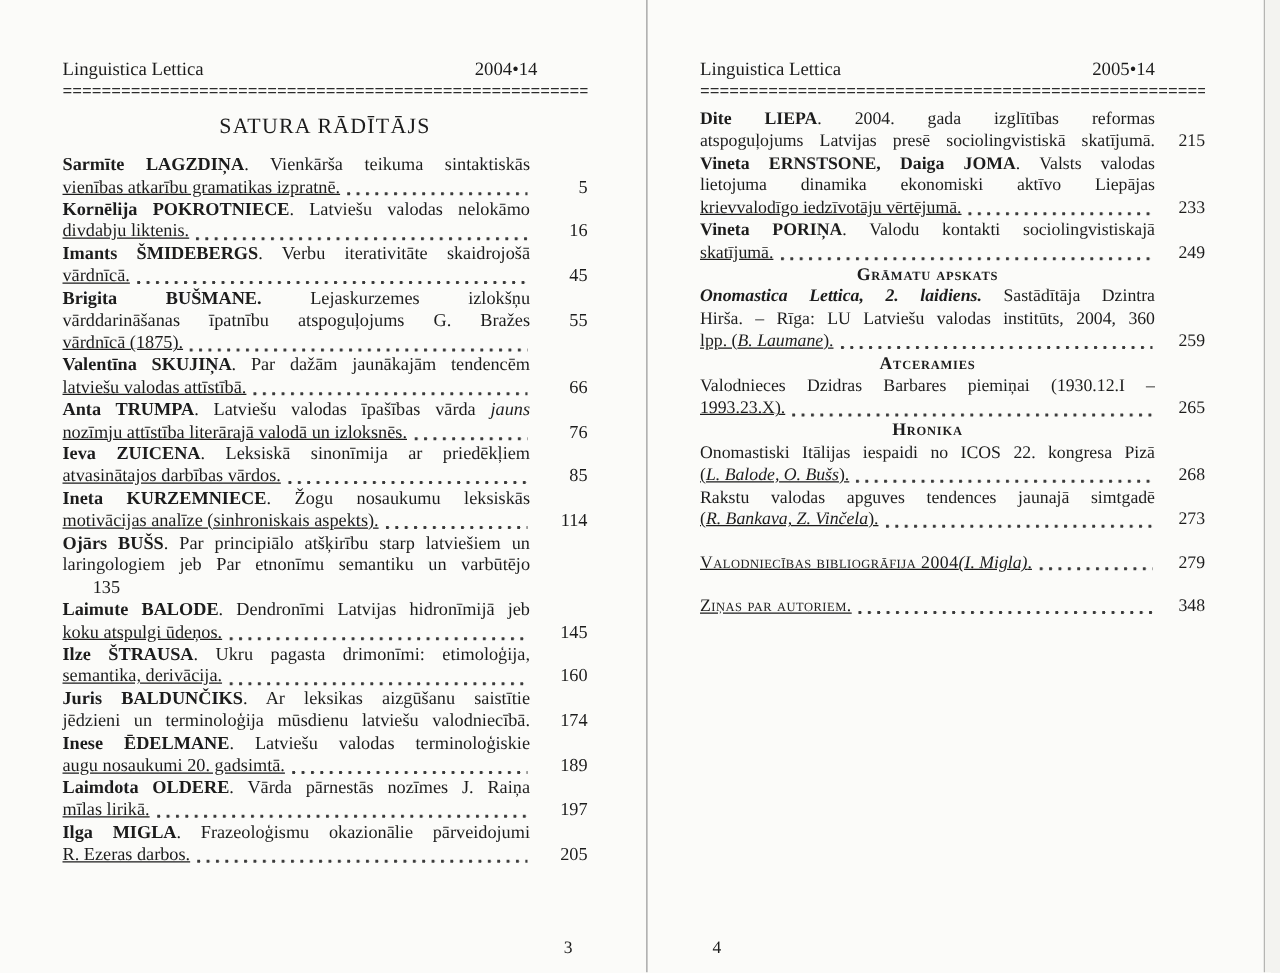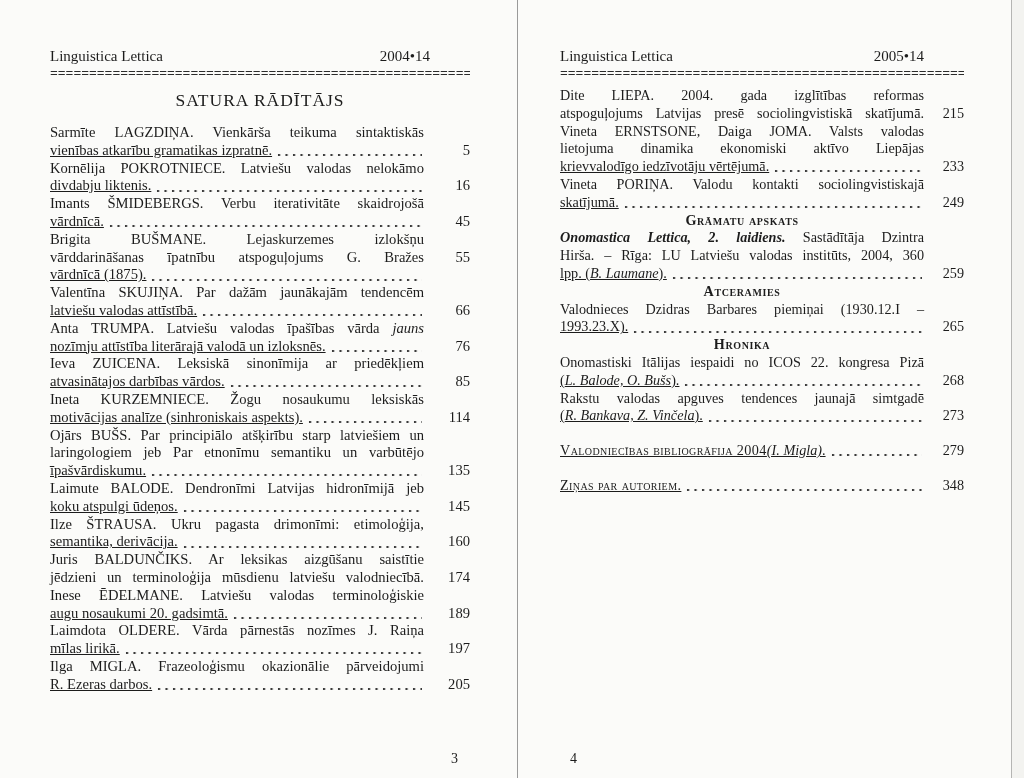--- a/index.html
+++ b/index.html
@@ -30,21 +30,21 @@
   .line .lcontent{flex:1;min-width:0;}
   .lcontent.jmode{text-align:justify;text-align-last:justify;}
   .lcontent.cmode{text-align:left;text-align-last:center;}
   .lcontent.dmode{display:flex;align-items:baseline;text-decoration:underline;}
   .dots{flex:1;align-self:flex-end;height:4px;margin:0 2px 2.5px 5px;min-width:10px;
     background-image:radial-gradient(circle at 2px 2px,#3a3a3a 1.15px,rgba(0,0,0,0) 1.5px);
     background-size:7.5px 4px;background-repeat:repeat-x;background-position:0 0;}
   .pagenum{flex:none;text-align:right;}
   .page-left .pagenum{width:46px;}
   .page-right .pagenum{width:40px;}
-  .s-b{font-weight:normal;}
+  .s-b{font-weight:bold;}
   .s-i{font-style:italic;}
   .s-bi{font-weight:bold;font-style:italic;}
   .s-sc{font-variant:small-caps;letter-spacing:0.4px;}
   .s-sec{font-weight:bold;font-variant:small-caps;letter-spacing:0.6px;}
   .footer{position:absolute;top:735px;font-size:14px;}
   .page-left .footer{left:50px;width:408px;text-align:right;}
   .page-right .footer{left:42px;width:404px;text-align:left;padding-left:10px;}
 </style>
 </head>
 <body>
@@ -171,24 +171,20 @@
           <div class="entry">
             <div class="line">
               <div class="lcontent jmode"><span class="s-b">Ojārs BUŠS</span><span>. Par principiālo atšķirību starp latviešiem un</span></div>
               <span class="pagenum"></span>
             </div>
             <div class="line">
               <div class="lcontent jmode"><span>laringologiem jeb Par etnonīmu semantiku un varbūtējo</span></div>
               <span class="pagenum"></span>
             </div>
             <div class="line">
-              <div class="lcontent dmode">
-                <span>īpašvārdiskumu.</span>
-                <span class="dots"></span>
-              </div>
               <span class="pagenum">135</span>
             </div>
           </div>
           <div class="entry">
             <div class="line">
               <div class="lcontent jmode"><span class="s-b">Laimute BALODE</span><span>. Dendronīmi Latvijas hidronīmijā jeb</span></div>
               <span class="pagenum"></span>
             </div>
             <div class="line">
               <div class="lcontent dmode">

